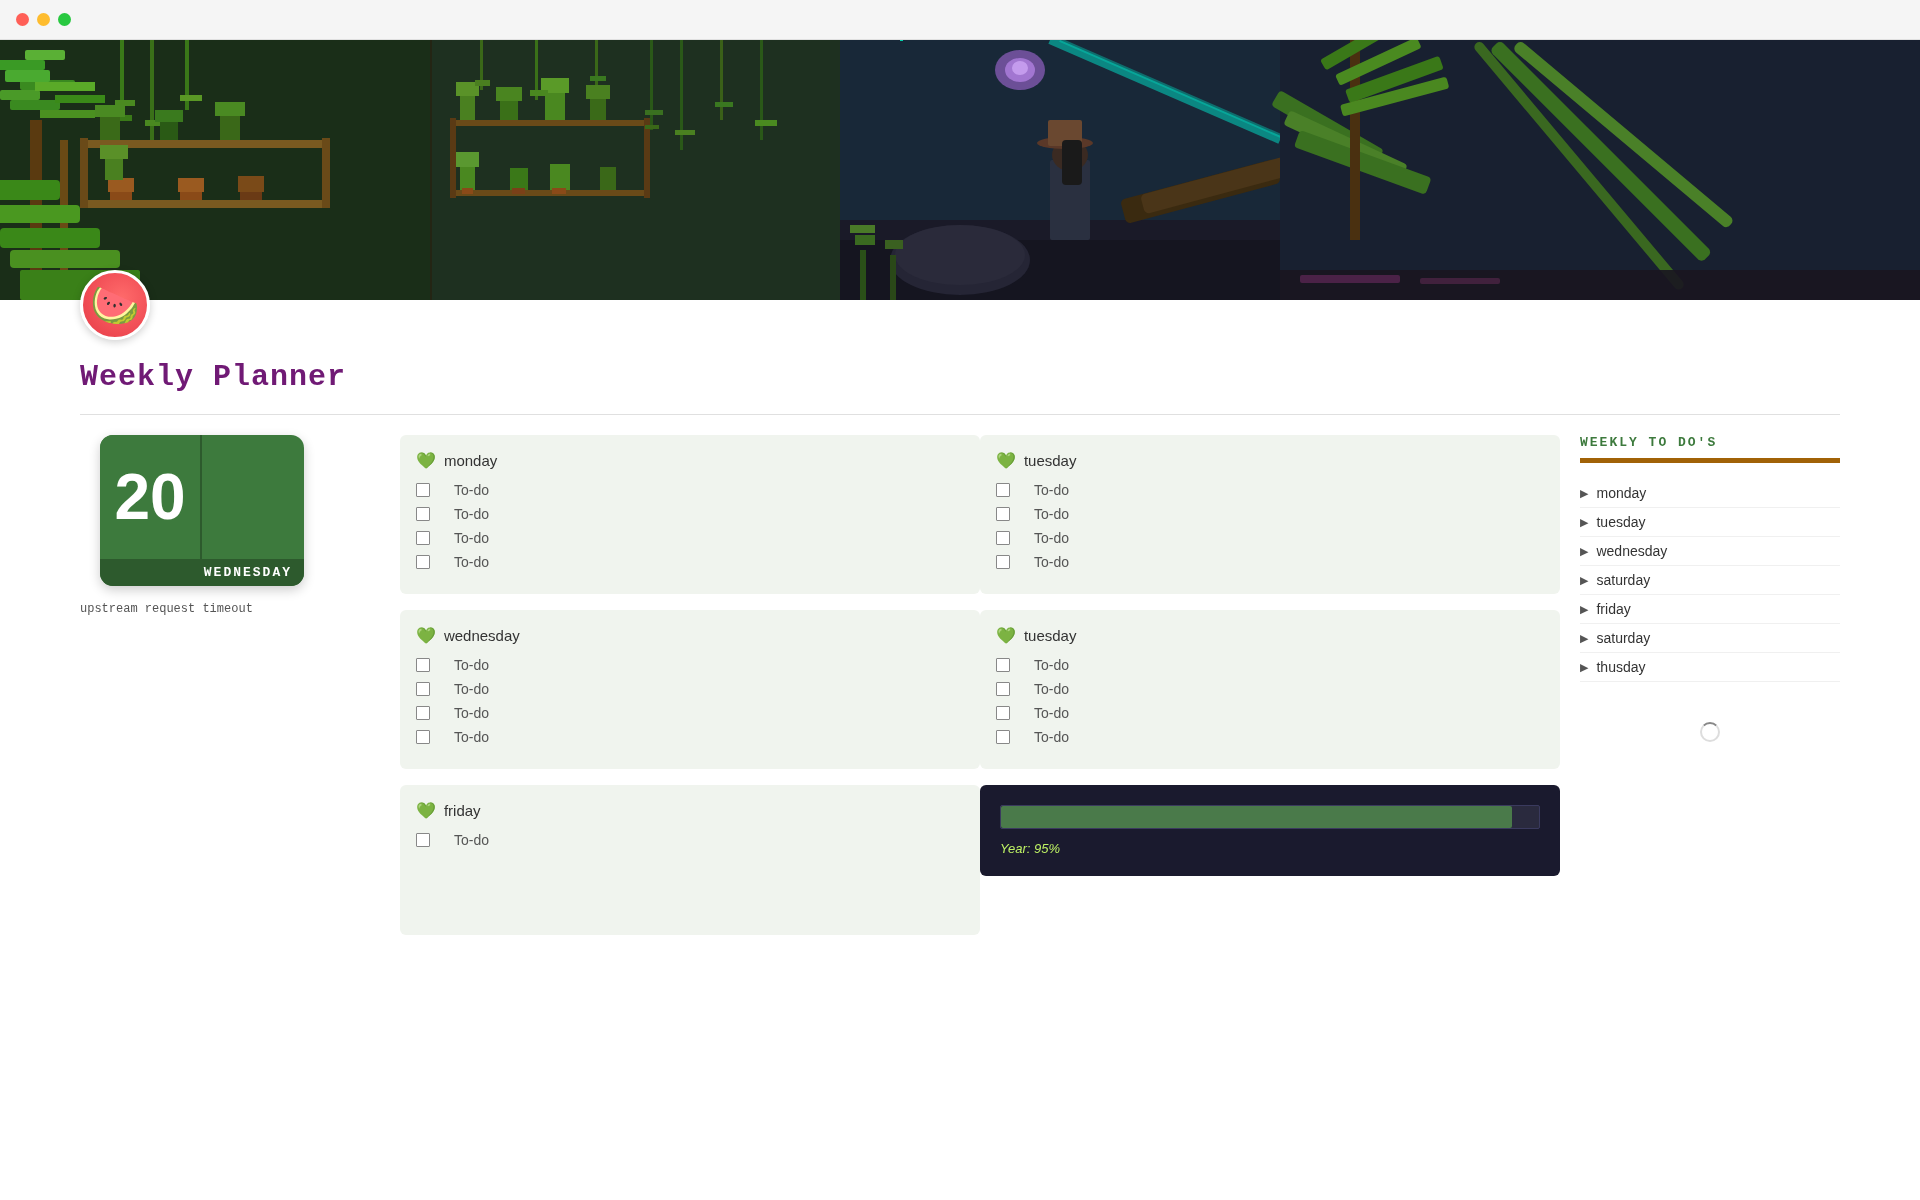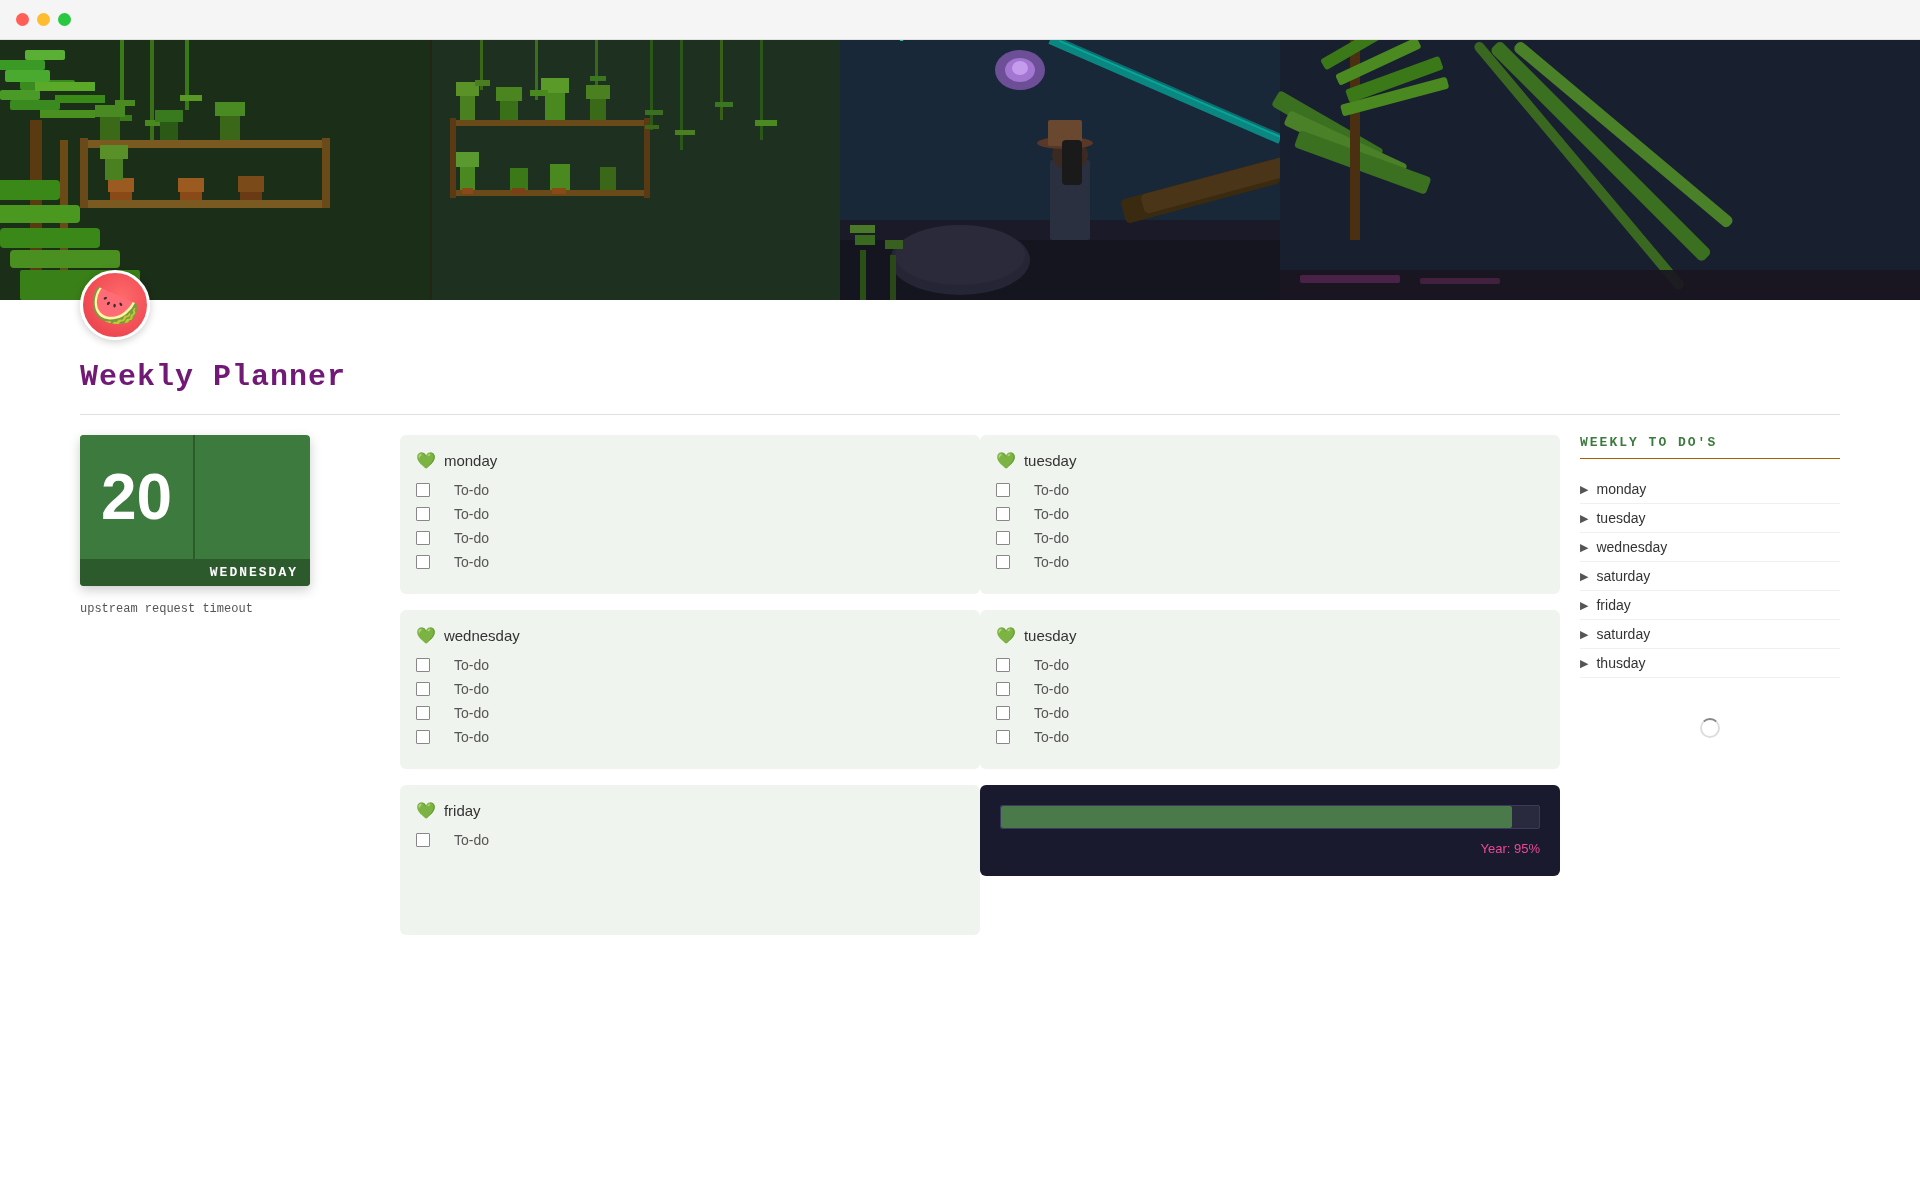--- a/index.html
+++ b/index.html
@@ -74,25 +74,26 @@
     }
 
     
     .calendar-widget {
       padding-right: 30px;
     }
 
     .flip-calendar {
       display: grid;
       grid-template-columns: 1fr 1fr;
-      width: 230px;
+      width: 204px;
       background: #3d7a3d;
-      border-radius: 4px;
+      border-radius: 13px;
       overflow: hidden;
       box-shadow: 0 4px 12px rgba(0,0,0,0.2);
+      margin-left: 20px;
     }
 
     .flip-day, .flip-month {
       background: #3d7a3d;
       display: flex;
       align-items: center;
       justify-content: center;
       padding: 30px 10px;
       border-right: 2px solid #2d5a2d;
     }
@@ -195,39 +196,40 @@
       border: 1px solid #3a3a5e;
     }
 
     .progress-bar-fill {
       height: 100%;
       background: #4a7a4a;
       border-radius: 2px;
     }
 
     .progress-text {
-      color: #ec4899;
+      color: #bef264;
       font-size: 13px;
-      text-align: right;
+      text-align: left;
+      font-style: italic;
     }
 
     
     .weekly-todos {
       padding-left: 20px;
     }
 
     .weekly-title {
       font-size: 13px;
       font-weight: 800;
       color: #3d7a3d;
       letter-spacing: 2px;
       font-family: 'Courier New', monospace;
       margin-bottom: 16px;
       padding-bottom: 8px;
-      border-bottom: 1px solid #a16207;
+      border-bottom: 5px solid #a16207;
     }
 
     .weekly-item {
       display: flex;
       align-items: center;
       gap: 8px;
       padding: 6px 0;
       border-bottom: 1px solid #f0f0f0;
       cursor: pointer;
     }

